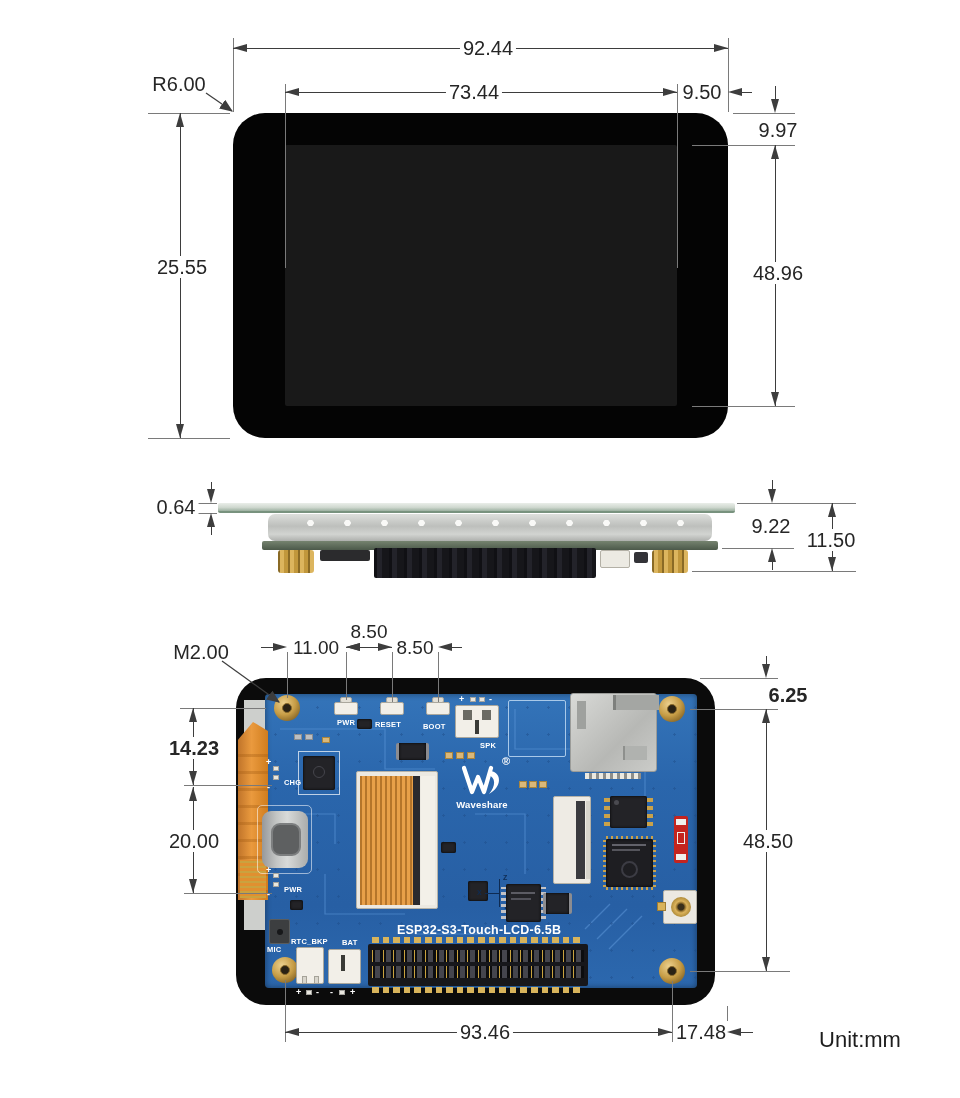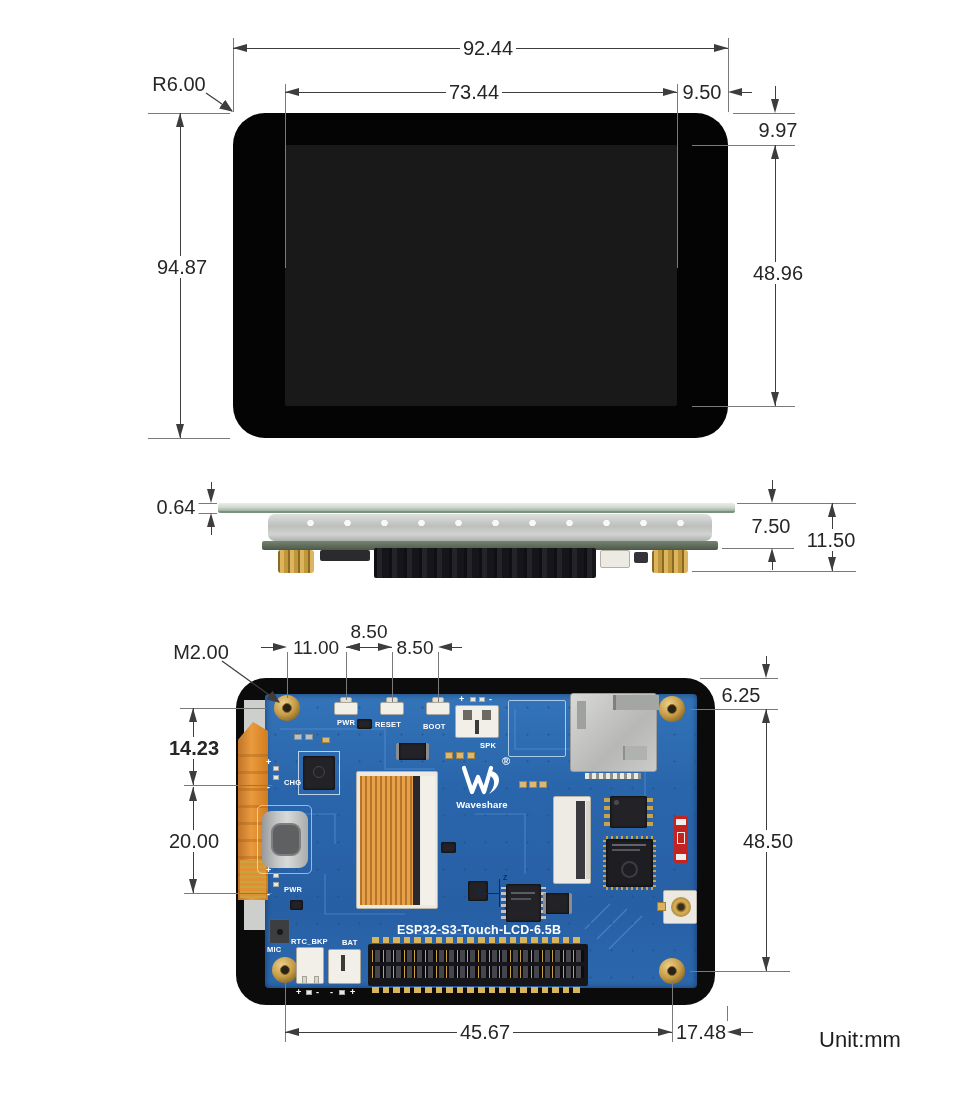--- a/index.html
+++ b/index.html
@@ -66,21 +66,21 @@
   <div class="aU" style="left:771px;top:145px;"></div>
   <div class="aD" style="left:771px;top:392px;"></div>
   <div class="xl hl" style="left:692px;top:406px;width:103px;"></div>
   <div class="lbl" style="left:778px;top:273px;">48.96</div>
 
   <div class="xl hl" style="left:148px;top:113px;width:82px;"></div>
   <div class="xl hl" style="left:148px;top:438px;width:82px;"></div>
   <div class="dl vl" style="left:180px;top:113px;height:325px;"></div>
   <div class="aU" style="left:176px;top:113px;"></div>
   <div class="aD" style="left:176px;top:424px;"></div>
-  <div class="lbl" style="left:182px;top:267px;">94.87</div>
+  <div class="lbl" style="left:182px;top:267px;">25.55</div>
 
   <div class="c" style="left:0;top:480px;width:960px;height:110px;">
     <div class="c" style="left:218px;top:23px;width:517px;height:10px;border-radius:2px;background:linear-gradient(180deg,#eaeee9,#cfd8cf 55%,#9cb0a0);border-bottom:2px solid #78927e;box-sizing:border-box;"></div>
     <div class="c" style="left:268px;top:34px;width:444px;height:27px;border-radius:7px;background:linear-gradient(180deg,#dddfdc,#bdbfbc 45%,#d2d4d1 75%,#aeb0ad);"></div>
     <div class="c" style="left:292px;top:38px;width:396px;height:10px;background-image:radial-gradient(circle 3.2px,#f9f9f7 3px,transparent 3.5px);background-size:37px 10px;"></div>
     <div class="c" style="left:262px;top:61px;width:456px;height:9px;border-radius:2px;background:linear-gradient(180deg,#75836f,#4c594a);"></div>
     <div class="c" style="left:278px;top:70px;width:36px;height:23px;border-radius:3px;background:repeating-linear-gradient(90deg,#8a6a25 0 2px,#dcb55e 2px 6px,#c1973c 6px 10px);"></div>
     <div class="c" style="left:652px;top:70px;width:36px;height:23px;border-radius:3px;background:repeating-linear-gradient(90deg,#8a6a25 0 2px,#dcb55e 2px 6px,#c1973c 6px 10px);"></div>
     <div class="c" style="left:320px;top:70px;width:50px;height:11px;background:#2b2b2d;border-radius:2px;"></div>
     <div class="c" style="left:374px;top:68px;width:222px;height:30px;border-radius:2px;background:repeating-linear-gradient(90deg,#101014 0 3px,#23232a 3px 8px,#16161a 8px 15px);"></div>
@@ -96,21 +96,21 @@
   <div class="dl vl" style="left:211px;top:527px;height:8px;"></div>
   <div class="lbl" style="left:176px;top:507px;">0.64</div>
 
   <div class="xl hl" style="left:737px;top:503px;width:119px;"></div>
   <div class="xl hl" style="left:722px;top:548px;width:72px;"></div>
   <div class="xl hl" style="left:692px;top:571px;width:164px;"></div>
   <div class="dl vl" style="left:772px;top:480px;height:10px;"></div>
   <div class="aD" style="left:768px;top:489px;"></div>
   <div class="aU" style="left:768px;top:548px;"></div>
   <div class="dl vl" style="left:772px;top:562px;height:8px;"></div>
-  <div class="lbl nobg" style="left:771px;top:526px;background:transparent;">7.50</div>
+  <div class="lbl nobg" style="left:771px;top:526px;background:transparent;">9.22</div>
   <div class="dl vl" style="left:832px;top:503px;height:68px;"></div>
   <div class="aU" style="left:828px;top:503px;"></div>
   <div class="aD" style="left:828px;top:557px;"></div>
   <div class="lbl" style="left:831px;top:531px;margin-top:9px;">11.50</div>
 
   <div class="c" style="left:0;top:640px;width:960px;height:420px;">
     <div class="c" style="left:236px;top:38px;width:479px;height:327px;background:#0b0b0b;border-radius:30px;"></div>
     <div class="c" style="left:244px;top:60px;width:22px;height:230px;background:#cdcfcc;"></div>
 
     <div class="c" style="left:265px;top:54px;width:432px;height:294px;border-radius:4px;background:linear-gradient(180deg,#3474b9,#2a66ac 30%,#275fa4 72%,#2c68ae);box-shadow:inset 0 0 6px rgba(0,0,0,.45);">
@@ -322,21 +322,21 @@
   <div class="lbl sm" style="left:369px;top:631px;">8.50</div>
 
   <div class="lbl sm" style="left:415px;top:647px;">8.50</div>
   <div class="aL" style="left:438px;top:643px;"></div>
   <div class="dl hl" style="left:452px;top:647px;width:10px;"></div>
 
   <div class="xl hl" style="left:700px;top:678px;width:78px;"></div>
   <div class="xl hl" style="left:690px;top:709px;width:88px;"></div>
   <div class="dl vl" style="left:766px;top:656px;height:8px;"></div>
   <div class="aD" style="left:762px;top:664px;"></div>
-  <div class="lbl nobg" style="left:741px;top:695px;background:transparent;">6.25</div>
+  <div class="lbl nobg" style="left:788px;top:695px;background:transparent;font-weight:bold;">6.25</div>
   <div class="aU" style="left:762px;top:709px;"></div>
   <div class="dl vl" style="left:766px;top:709px;height:262px;"></div>
   <div class="aD" style="left:762px;top:957px;"></div>
   <div class="xl hl" style="left:690px;top:971px;width:100px;"></div>
   <div class="lbl" style="left:768px;top:841px;">48.50</div>
 
   <div class="xl hl" style="left:180px;top:708px;width:86px;"></div>
   <div class="xl hl" style="left:184px;top:785px;width:88px;"></div>
   <div class="xl hl" style="left:184px;top:893px;width:88px;"></div>
   <div class="dl vl" style="left:193px;top:708px;height:77px;"></div>
@@ -347,21 +347,21 @@
   <div class="aU" style="left:189px;top:787px;"></div>
   <div class="aD" style="left:189px;top:879px;"></div>
   <div class="lbl" style="left:194px;top:841px;">20.00</div>
 
   <div class="xl vl" style="left:285px;top:980px;height:62px;"></div>
   <div class="xl vl" style="left:672px;top:981px;height:61px;"></div>
   <div class="xl vl" style="left:727px;top:1006px;height:36px;"></div>
   <div class="dl hl" style="left:285px;top:1032px;width:387px;"></div>
   <div class="aL" style="left:285px;top:1028px;"></div>
   <div class="aR" style="left:658px;top:1028px;"></div>
-  <div class="lbl" style="left:485px;top:1032px;">45.67</div>
+  <div class="lbl" style="left:485px;top:1032px;">93.46</div>
   <div class="lbl" style="left:701px;top:1032px;">17.48</div>
   <div class="aL" style="left:727px;top:1028px;"></div>
   <div class="dl hl" style="left:741px;top:1032px;width:12px;"></div>
 
   <div class="unit" style="left:860px;top:1040px;">Unit:mm</div>
 
   <svg width="960" height="1098" viewBox="0 0 960 1098" style="position:absolute;left:0;top:0;pointer-events:none;">
     <defs>
       <marker id="ah" markerWidth="11" markerHeight="9" refX="10" refY="4.5" orient="auto">
         <path d="M0,0 L11,4.5 L0,9 Z" fill="#3d3d3d"></path>

